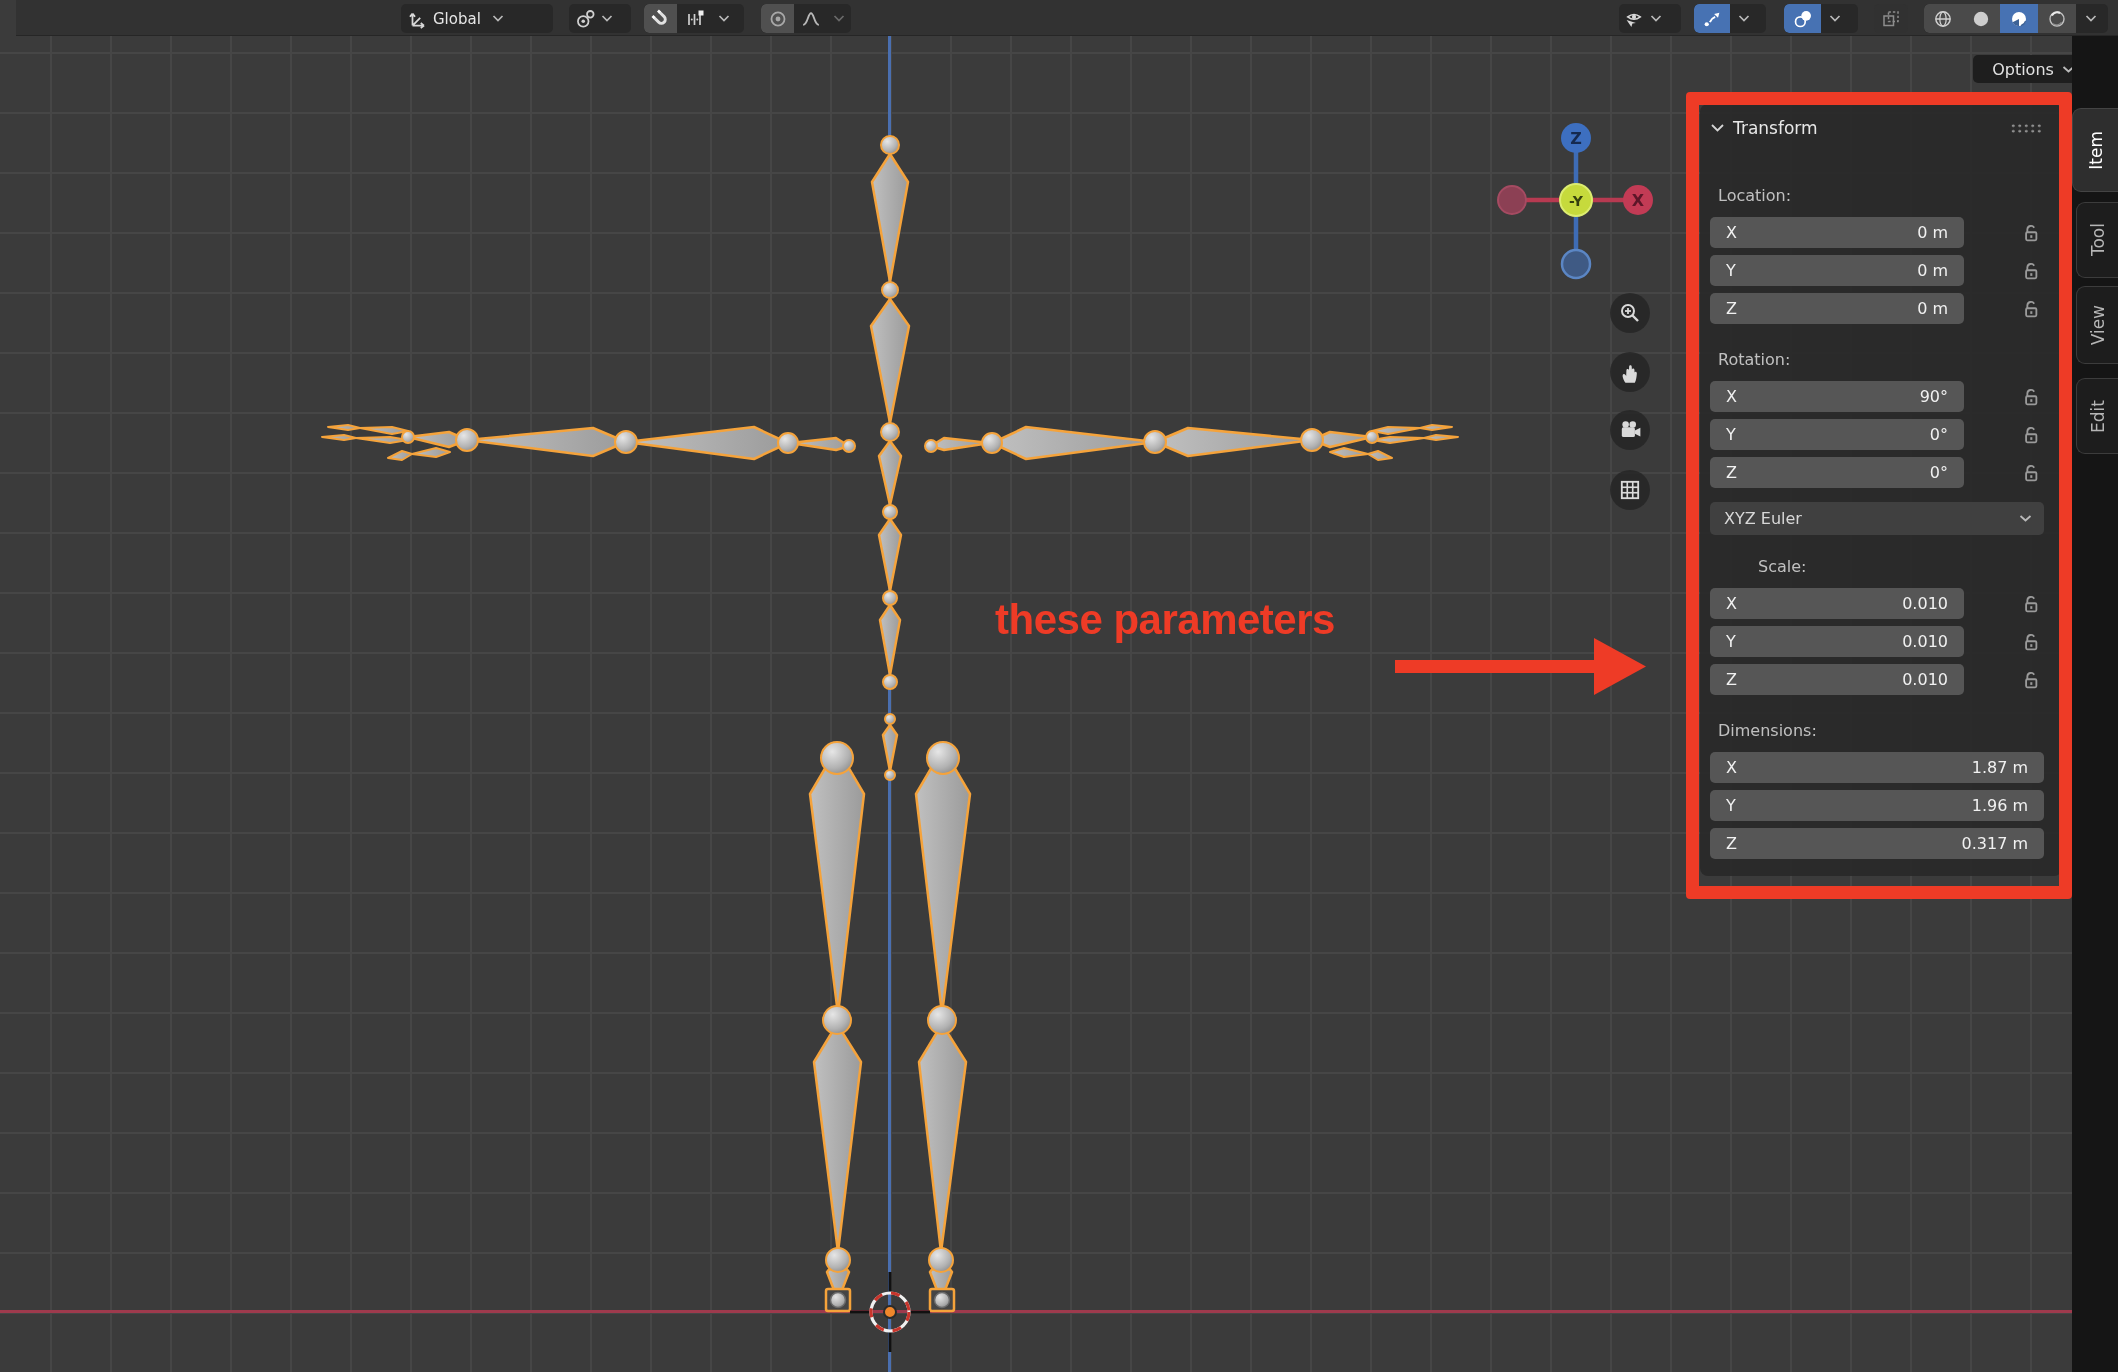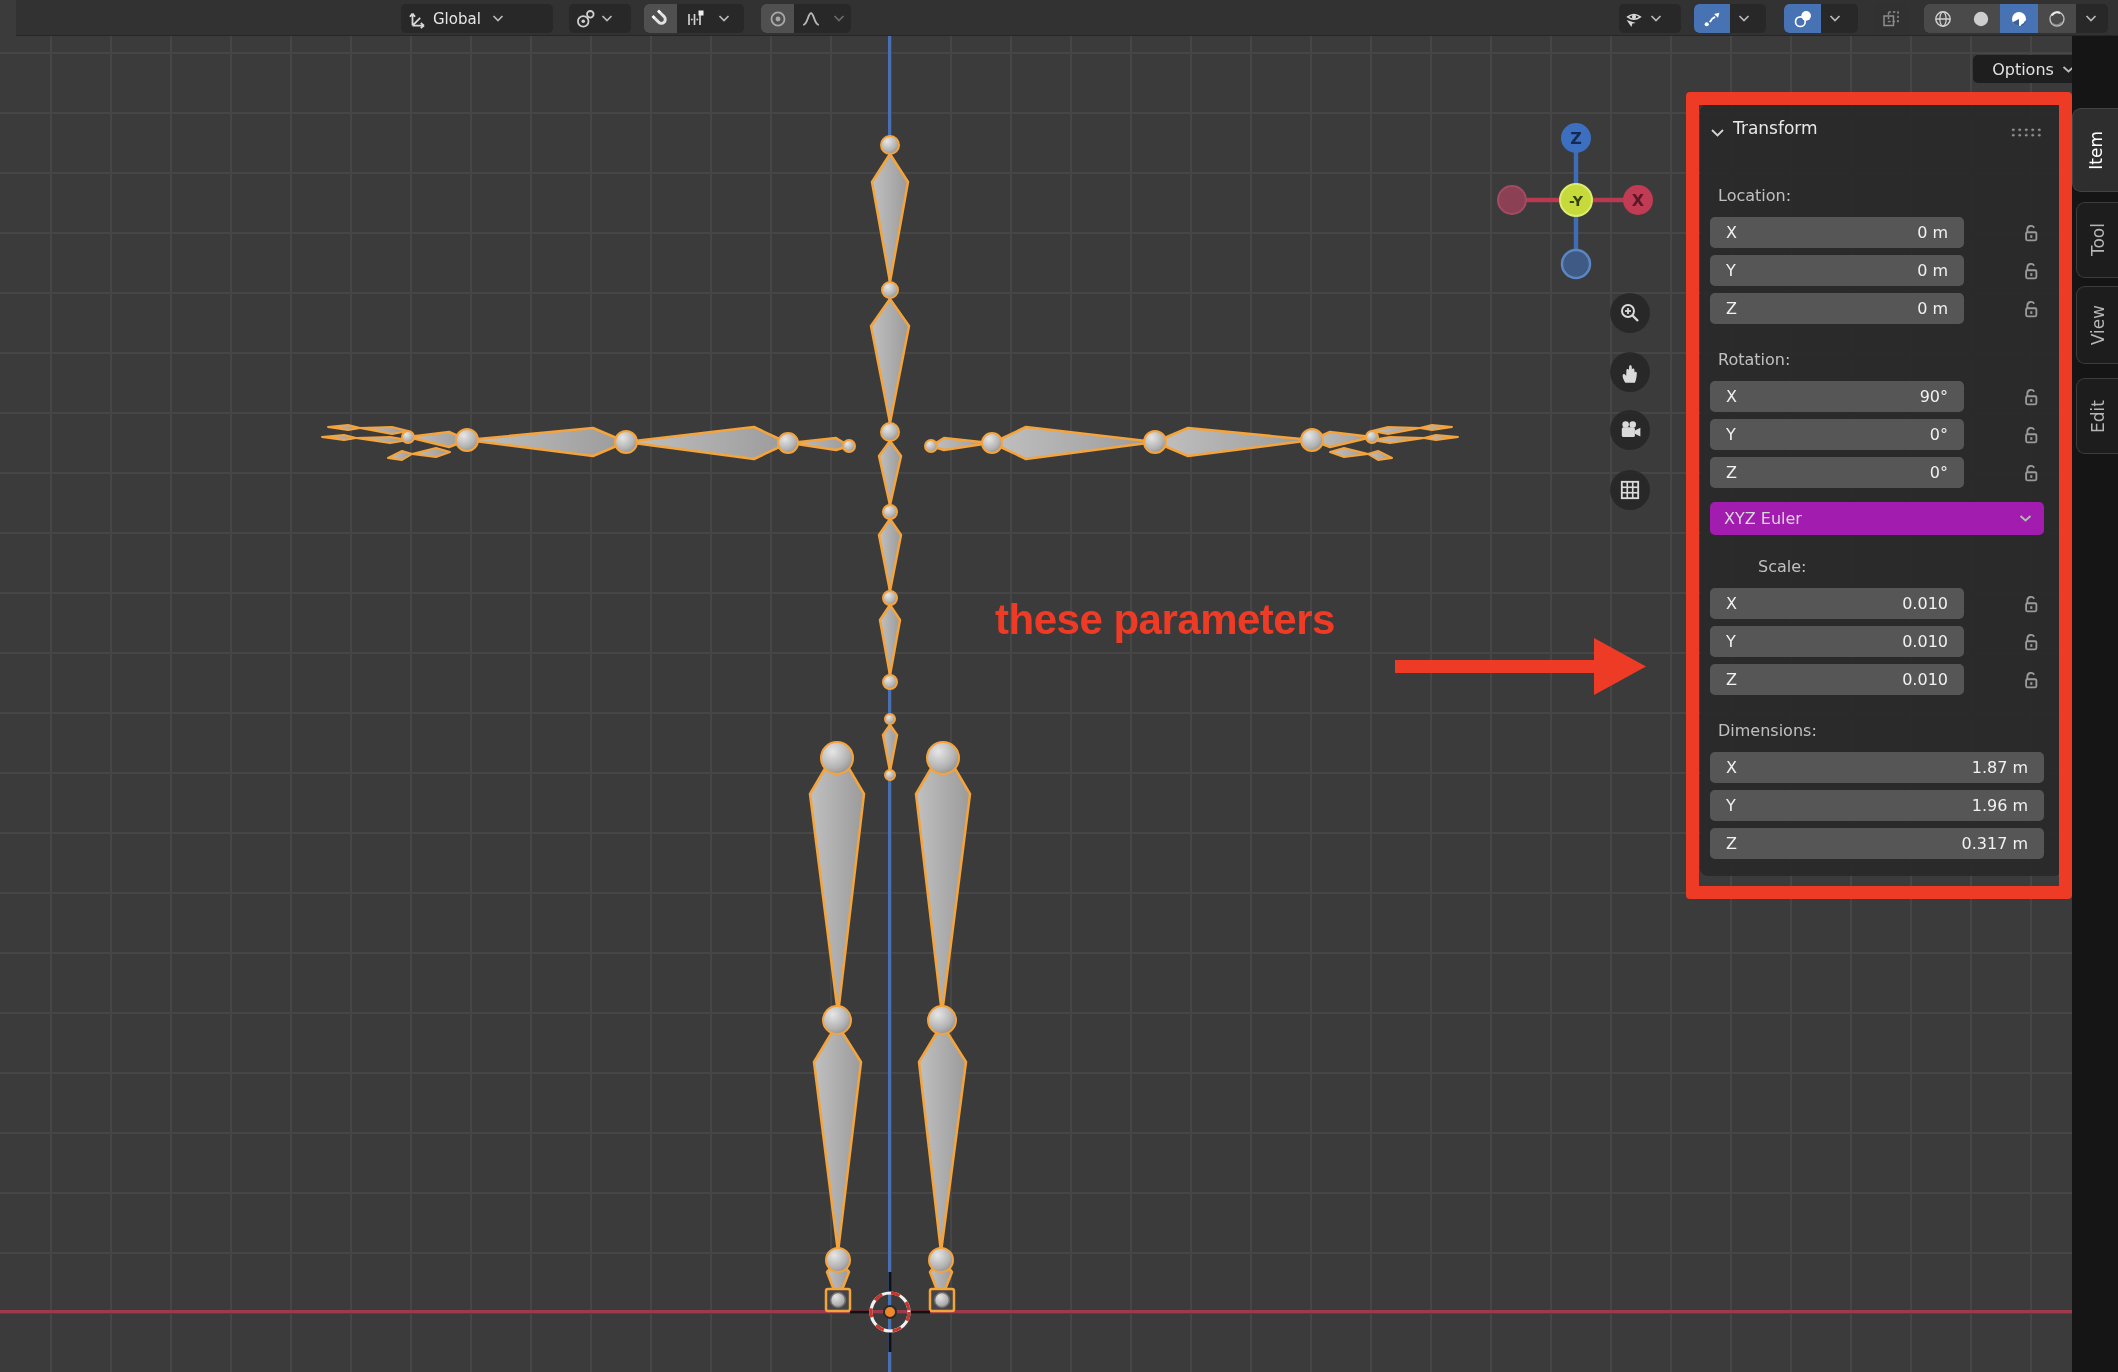--- a/index.html
+++ b/index.html
@@ -43,34 +43,34 @@
   .tabstrip { position:absolute; left:2072px; top:36px; width:46px; height:1336px; background:#151515; }
   .vtab { position:absolute; right:0; width:42px; background:#1d1d1d; border:1px solid #3c3c3c;
     border-right:none; border-radius:9px 0 0 9px; color:#b5b5b5;
     display:flex; align-items:center; justify-content:center; }
   .vtab span { writing-mode:vertical-rl; transform:rotate(180deg); font-size:17px; }
   .vtab.active { background:#2e2e2e; color:#fff; width:46px; border-color:#444; }
 
   
   .npanel { position:absolute; left:1700px; top:104px; width:362px; height:772px;
     background:rgba(41,41,41,0.93); border-radius:8px; padding:14px 18px 14px 10px; color:#e3e3e3; }
-  .ptitle { display:flex; align-items:flex-end; gap:8px; font-size:17px; color:#e8e8e8; }
+  .ptitle { display:flex; align-items:center; gap:8px; font-size:17px; color:#e8e8e8; }
   .grip { margin-left:auto; width:34px; height:11px;
     background-image:radial-gradient(circle,#8f8f8f 1.2px,transparent 1.5px);
     background-size:6.5px 5.5px; }
   .slabel { font-size:16px; color:#c0c0c0; margin:26px 0 12px 8px; }
   .slabel.first { margin-top:48px; }
   .slabel.scale { margin-top:22px;margin-left:48px; }
   .prow { display:flex; align-items:center; margin-bottom:7px; }
   .slider { width:254px; height:31px; background:#565656; border-radius:5px;
     display:flex; align-items:center; justify-content:space-between; padding:0 16px;
     font-size:16px; color:#f1f1f1; }
   .slider.wide { width:334px; }
   .lock { margin-left:auto; width:26px; display:flex; justify-content:center; }
-  .dropdown { width:334px; height:33px; background:#a21caf; border-radius:5px; margin:14px 0 0 0;
+  .dropdown { width:334px; height:33px; background:#404040; border-radius:5px; margin:14px 0 0 0;
     display:flex; align-items:center; justify-content:space-between; padding:0 12px 0 14px;
     font-size:16px; color:#d8d8d8; }
 
   
   .redbox { position:absolute; left:1686px; top:92px; width:386px; height:807px;
     border:13px solid #ee3b26; border-radius:4px; z-index:50; pointer-events:none; }
   .callout { position:absolute; left:963px; top:596px; width:404px; text-align:center;
     color:#ee3b26; font-weight:bold; font-size:42px; line-height:48px;
     letter-spacing:-0.5px; z-index:50; font-family:"Liberation Sans",sans-serif; }
   .arrowred { position:absolute; left:1390px; top:630px; z-index:50; }

